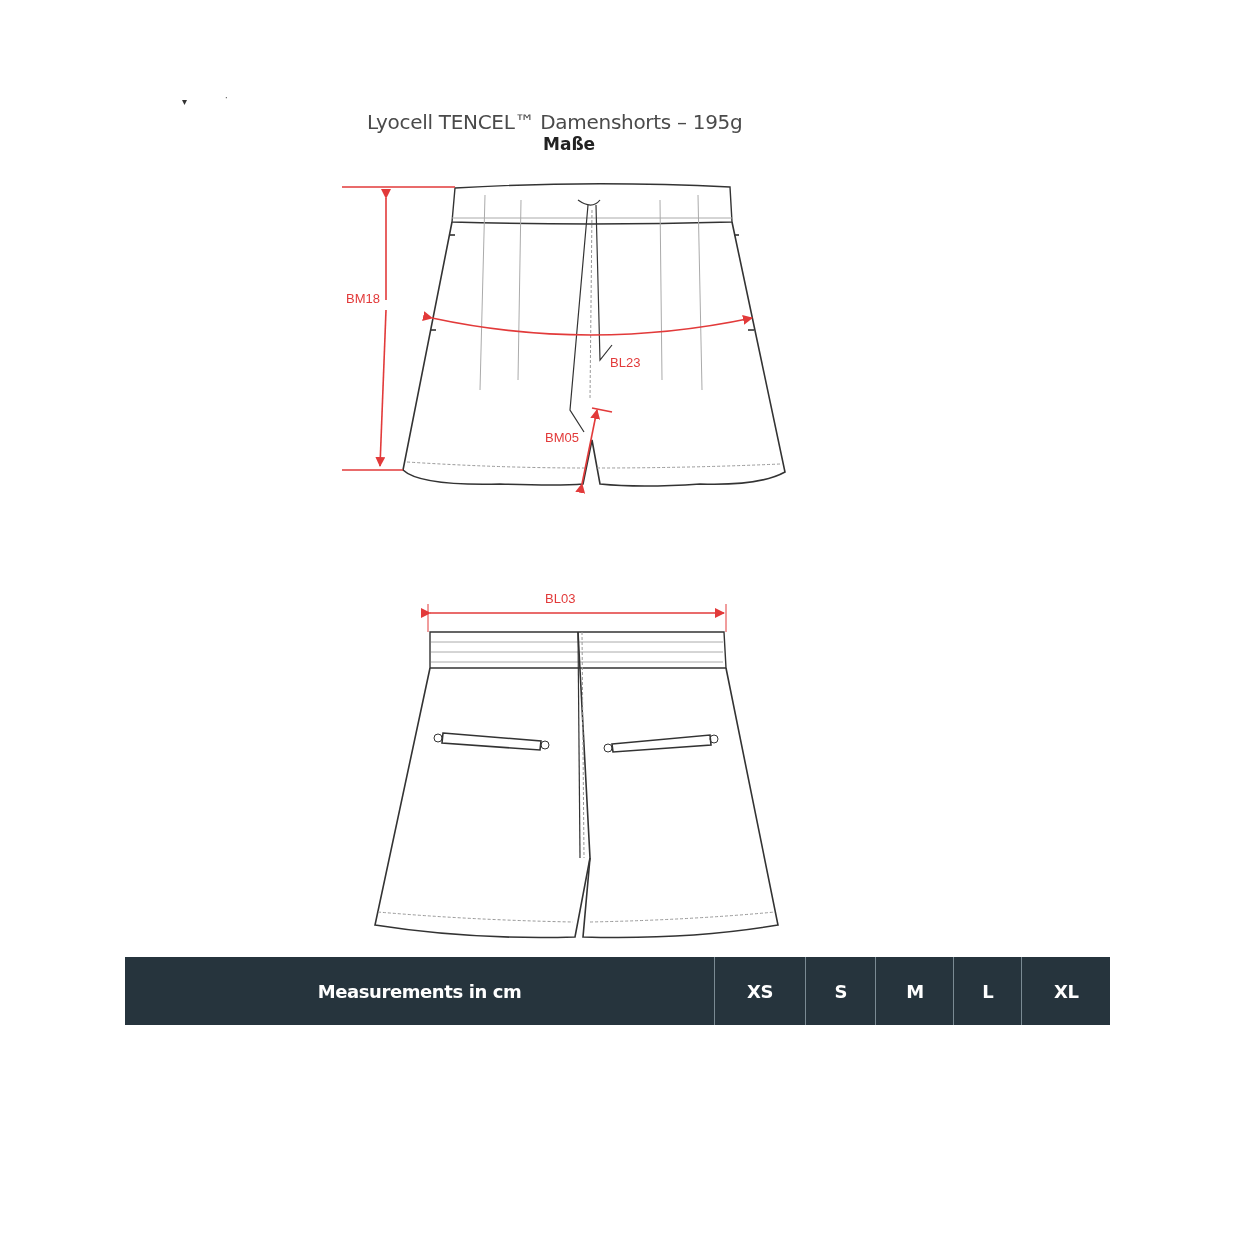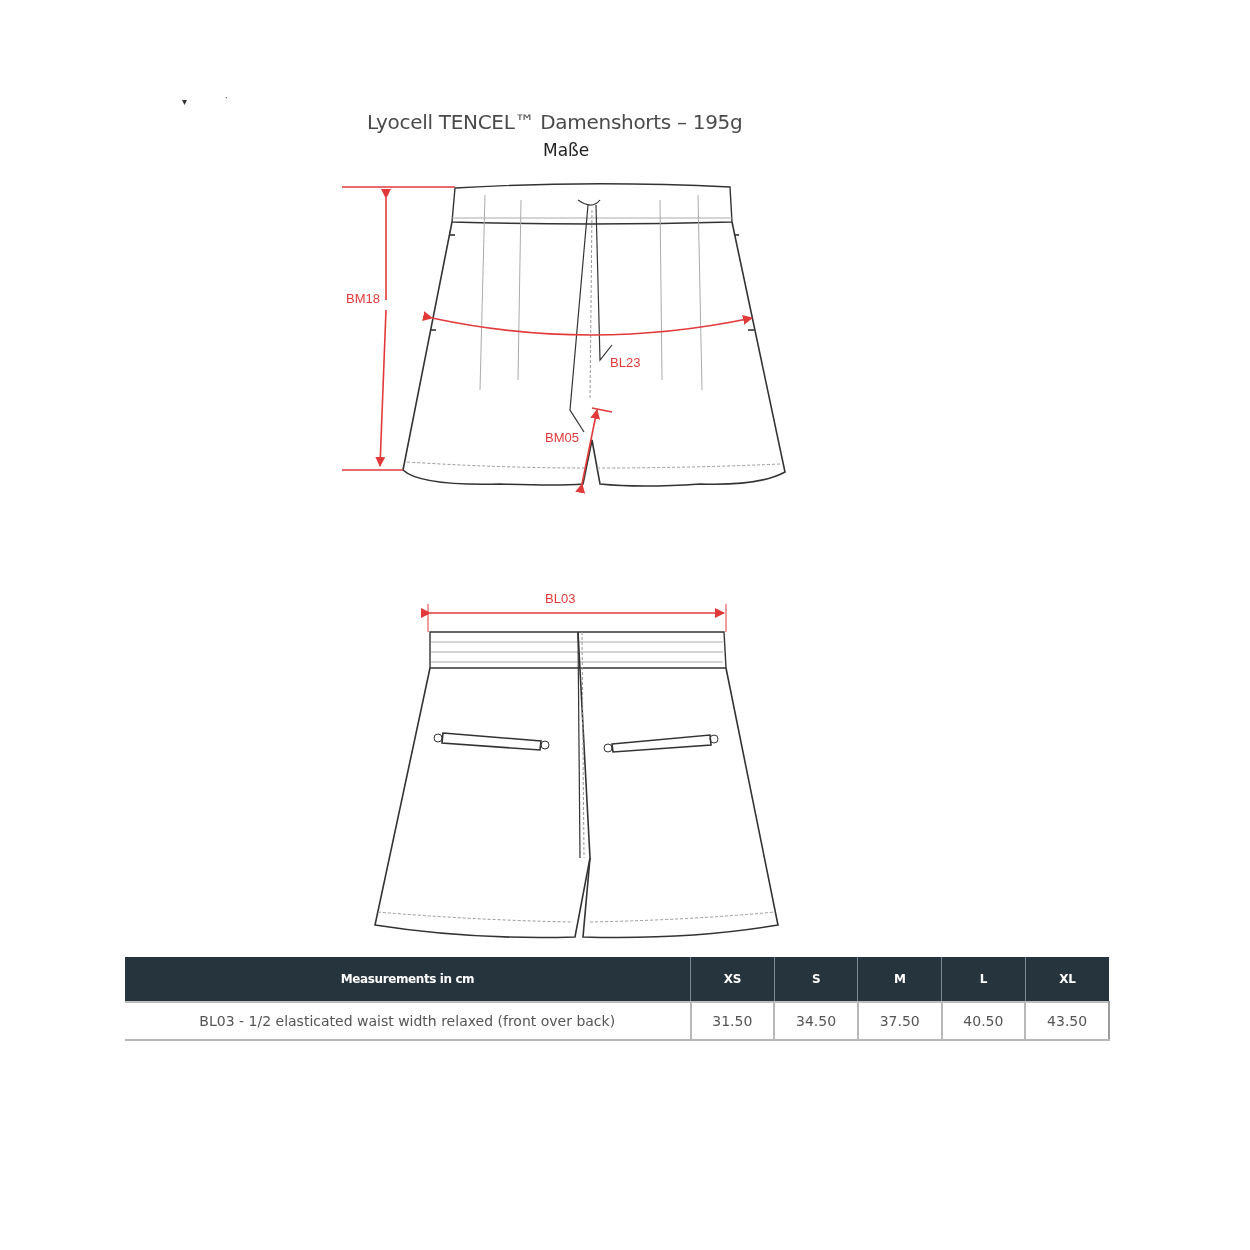--- a/index.html
+++ b/index.html
@@ -1,26 +1,26 @@
 <!DOCTYPE html>
 <html><head>
 <meta charset="utf-8">
 <style>
   html, body { margin:0; padding:0; background:#ffffff; }
   body { width:1250px; height:1250px; position:relative; overflow:hidden; font-family:"DejaVu Sans", sans-serif; color:#555; }
   .abs { position:absolute; }
   .title { left:0; width:1092px; top:94px; text-align:right; padding-right:0; font-size:20px; color:#4a4a4a; letter-spacing:-0.3px; }
   .title span { position:absolute; left:367px; top:16px; white-space:nowrap; }
-  .subtitle { left:543px; top:140px; font-size:17px; font-weight:normal; color:#222;text-align:right; }
+  .subtitle { left:543px; top:134px; font-size:17px; font-weight:bold; color:#222;text-align:right; }
   .mark1 { left:182px; top:96px; font-size:10px; color:#333; }
   .mark2 { left:225px; top:94px; font-size:8px; color:#333; }
   svg { position:absolute; left:0; top:0; }
   .dim { font-family:"Liberation Sans", sans-serif; font-size:13px; fill:#e23a3a; }
   table { position:absolute; left:125px; top:957px; border-collapse:collapse; width:985px; font-size:14px; font-family:"DejaVu Sans", sans-serif; }
-  th { background:#26343d; color:#ffffff; font-weight:bold; height:36px; font-size:12px; letter-spacing:-0.4px; border-left:1px solid #7a8a93; padding:4px; }
+  th { background:#26343d; color:#ffffff; font-weight:bold; height:36px; font-size:18px; letter-spacing:-0.4px; border-left:1px solid #7a8a93; padding:16px; }
   th:first-child { border-left:none; width:557px; }
   td { height:36px; text-align:center; color:#555; border:2px solid #b8b8b8; border-left:2px solid #9c9c9c; padding:0; }
   td:first-child { border-left:none; }
   tr td { border-top:2px solid #bdbdbd; }
   .last td { border-bottom:2px solid #bdbdbd; }
   td:last-child { border-right:2px solid #9c9c9c; }
 </style>
 </head>
 <body>
 
@@ -111,22 +111,14 @@
     <tr>
       <th>Measurements in cm</th>
       <th>XS</th>
       <th>S</th>
       <th>M</th>
       <th>L</th>
       <th>XL</th>
     </tr>
   </thead>
   <tbody>
-    <tr>
-      <td>BL03 - 1/2 elasticated waist width relaxed (front over back)</td>
-      <td>31.50</td>
-      <td>34.50</td>
-      <td>37.50</td>
-      <td>40.50</td>
-      <td>43.50</td>
-    </tr>
   </tbody>
 </table>
 
 </body></html>

